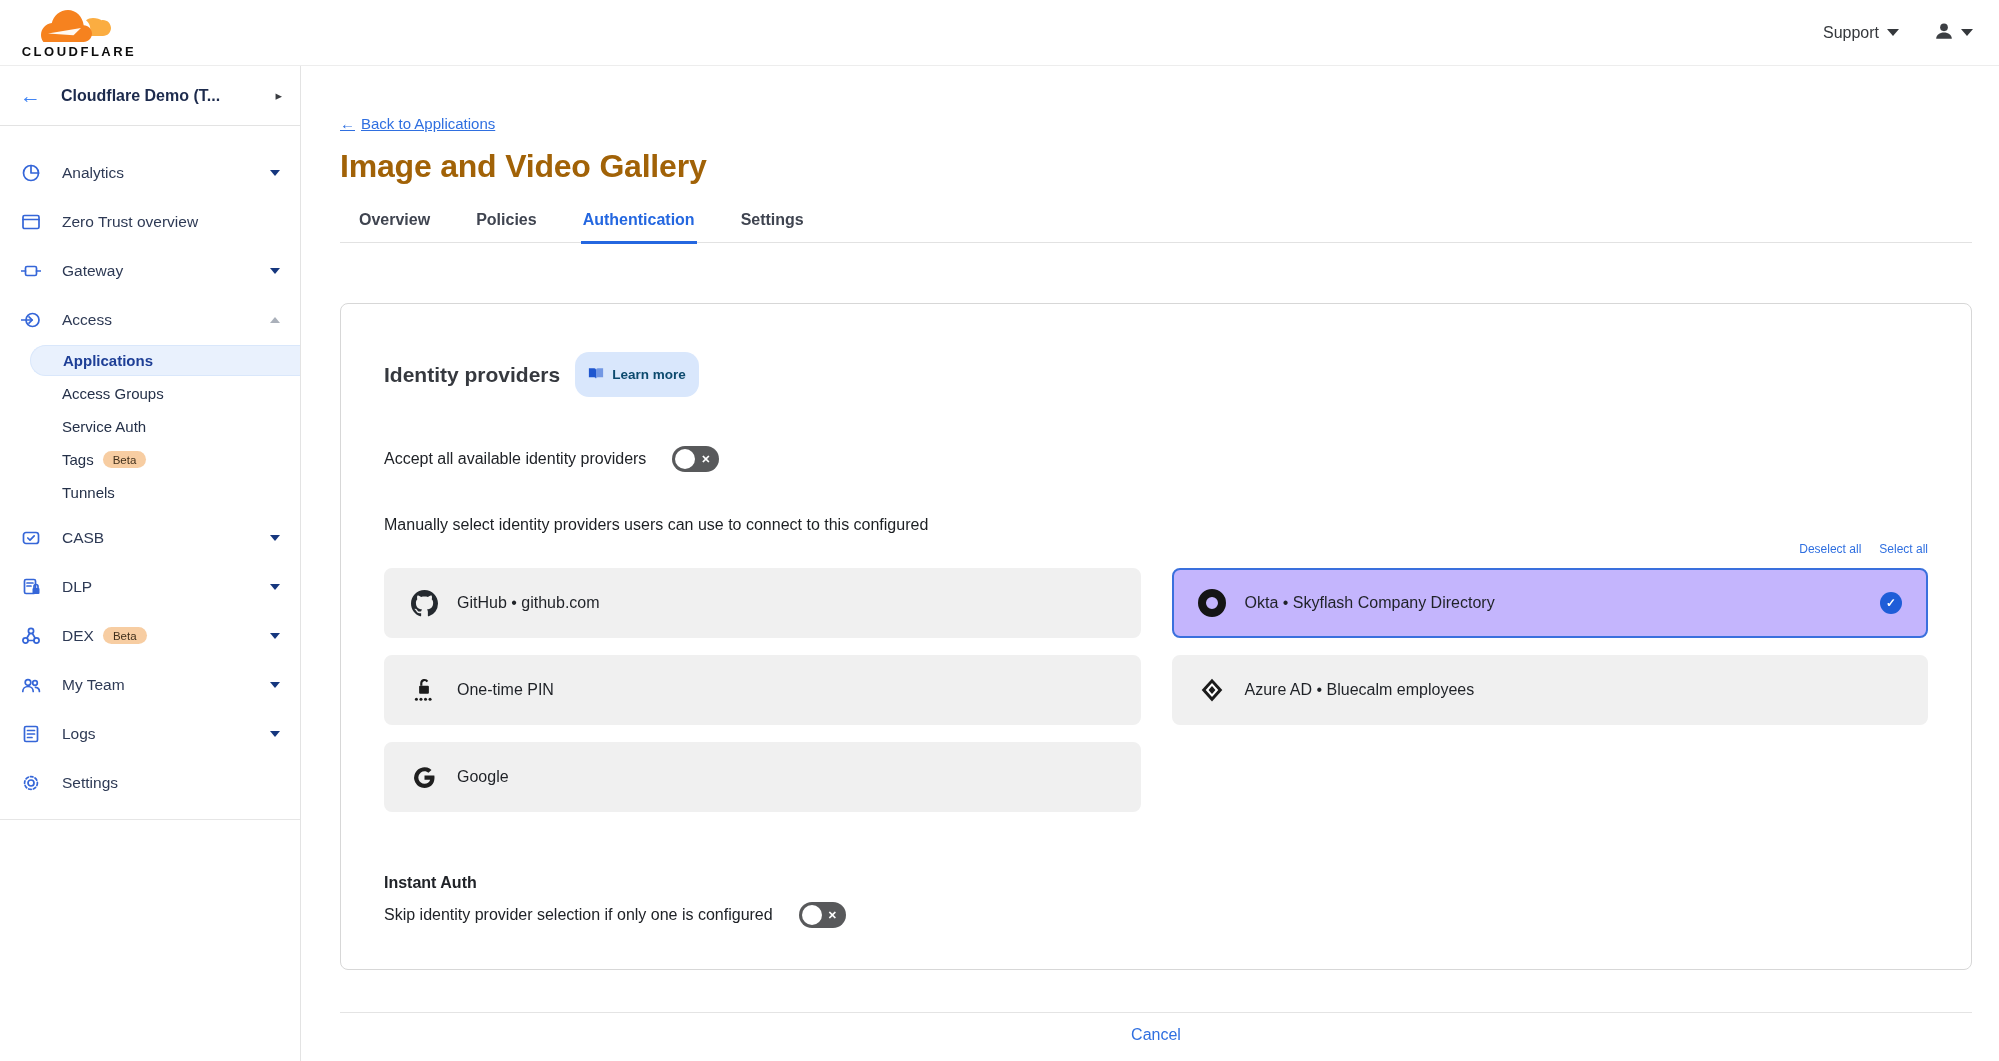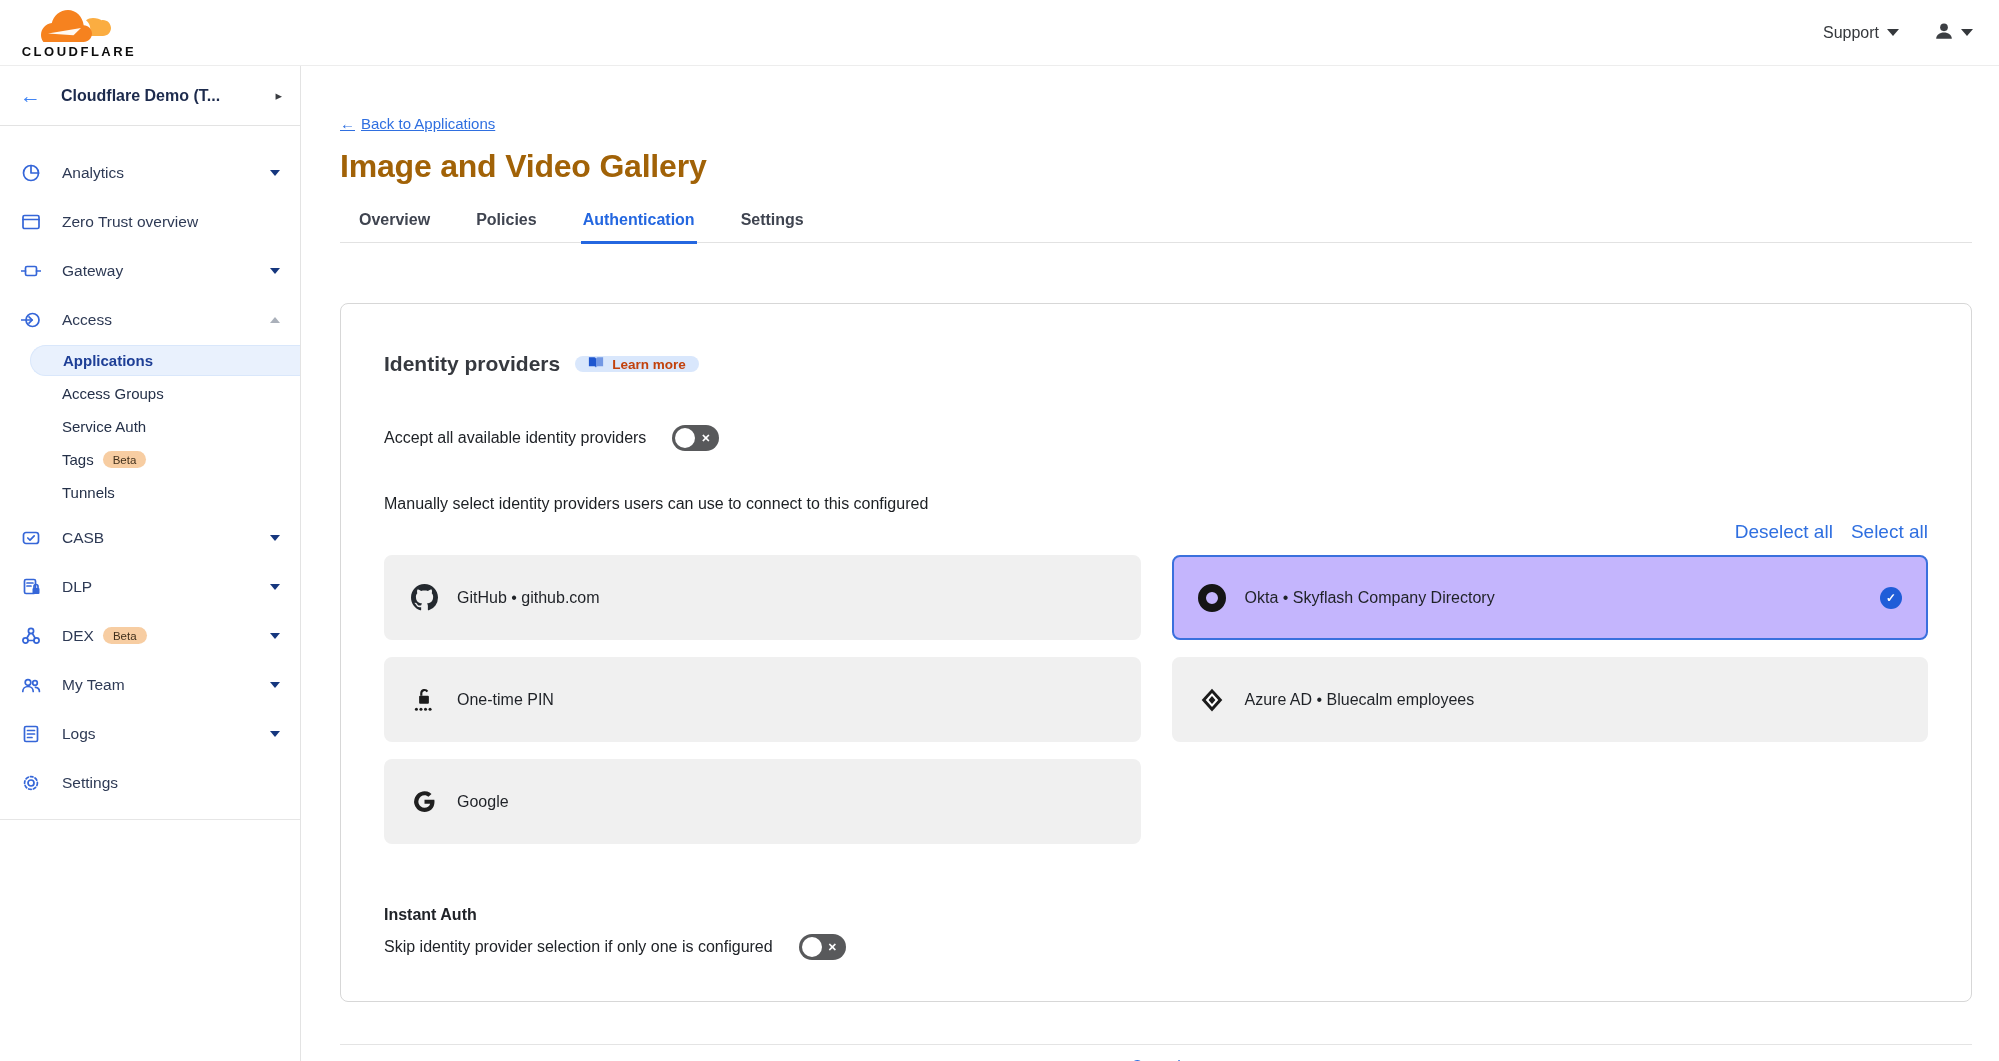--- a/index.html
+++ b/index.html
@@ -57,36 +57,36 @@
   .tabs { margin-top:24px; display:flex; gap:42px; padding-left:17px; border-bottom:1px solid #e2e2e2; }
   .tab { padding:0 2px 12px; font-size:16px; font-weight:600; color:#3f4450;
     border-bottom:3px solid transparent; margin-bottom:-2px; cursor:pointer; }
   .tab.active { color:#2467e0; border-bottom-color:#2467e0; }
 
   
   .card { margin-top:60px; border:1px solid #d7d7d7; border-radius:8px;
     padding:48px 43px 41px; background:#fff; }
   .card-head { display:flex; align-items:center; gap:15px; }
   .card-title { font-size:21px; font-weight:700; color:#36393f; }
-  .learn-more { display:flex; align-items:center; gap:8px; height:16px; padding:0 13px;
-    background:#d9e7fc; border-radius:14px; color:#c2410c; font-size:13.5px; font-weight:600; cursor:pointer; }
+  .learn-more { display:flex; align-items:center; gap:8px; height:45px; padding:0 13px;
+    background:#d9e7fc; border-radius:14px; color:#0c4a6e; font-size:13.5px; font-weight:600; cursor:pointer; }
 
   .accept-row { margin-top:49px; display:flex; align-items:center; }
   .row-label { font-size:16px; color:#202328; }
   .toggle { width:47px; height:26px; margin-left:26px; border-radius:13px; background:#58595b;
     display:flex; align-items:center; cursor:pointer; }
   .toggle-knob { width:20px; height:20px; border-radius:50%; background:#fff; margin-left:3px; }
   .toggle-x { color:#fff; font-size:11px; font-weight:700; margin-left:6px; }
 
   .manual-label { margin-top:44px; font-size:16px; color:#1c1f23; }
   .select-row { margin-top:8px; display:flex; justify-content:flex-end; gap:18px; }
-  .select-row a { font-size:19px; color:#2f6fe0; text-decoration:none; cursor:pointer; }
+  .select-row a { font-size:12px; color:#2f6fe0; text-decoration:none; cursor:pointer; }
 
   .providers { margin-top:12px; display:grid; grid-template-columns:1fr 1fr; column-gap:31px; row-gap:17px; }
-  .provider { height:85px; border-radius:8px; background:#f0f0f0; display:flex; align-items:center;
+  .provider { height:70px; border-radius:8px; background:#f0f0f0; display:flex; align-items:center;
     padding:16px 24px; gap:19px; font-size:16px; color:#1f2227; cursor:pointer; border:2px solid #f0f0f0; }
   .provider.selected { background:#c4b5fd; border-color:#3a70dd; }
   .p-icon { width:28px; display:flex; align-items:center; justify-content:center; }
   .okta-ring { width:28px; height:28px; border-radius:50%; border:8px solid #151515; }
   .check-circle { margin-left:auto; width:22px; height:22px; border-radius:50%; background:#1f5dd8;
     color:#fff; font-size:12px; font-weight:700; display:flex; align-items:center; justify-content:center; }
 
   .instant-title { margin-top:62px; font-size:16px; font-weight:700; color:#202328; }
   .skip-row { margin-top:10px; display:flex; align-items:center; }
 

